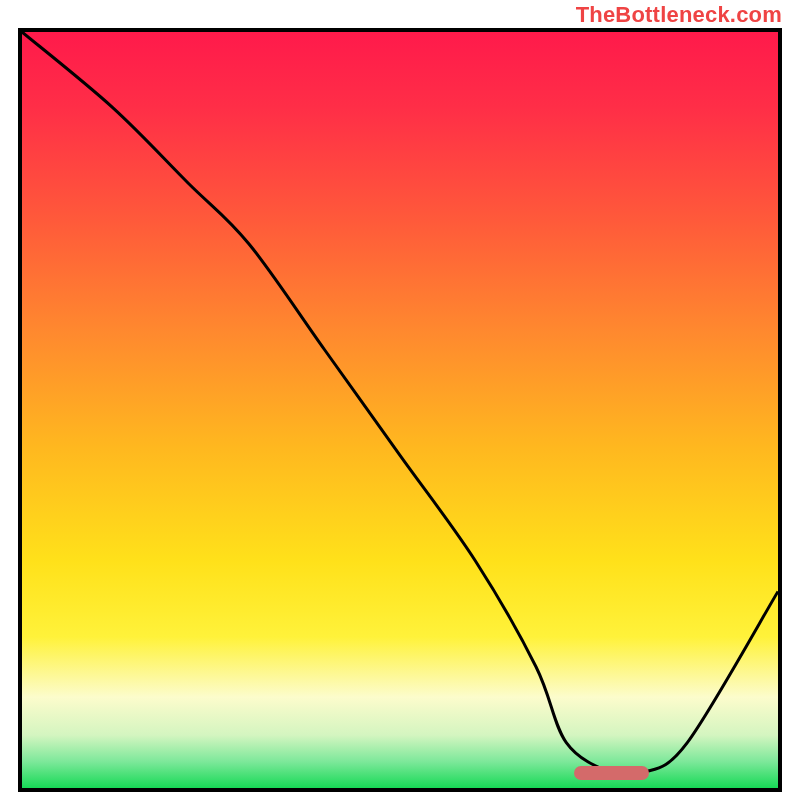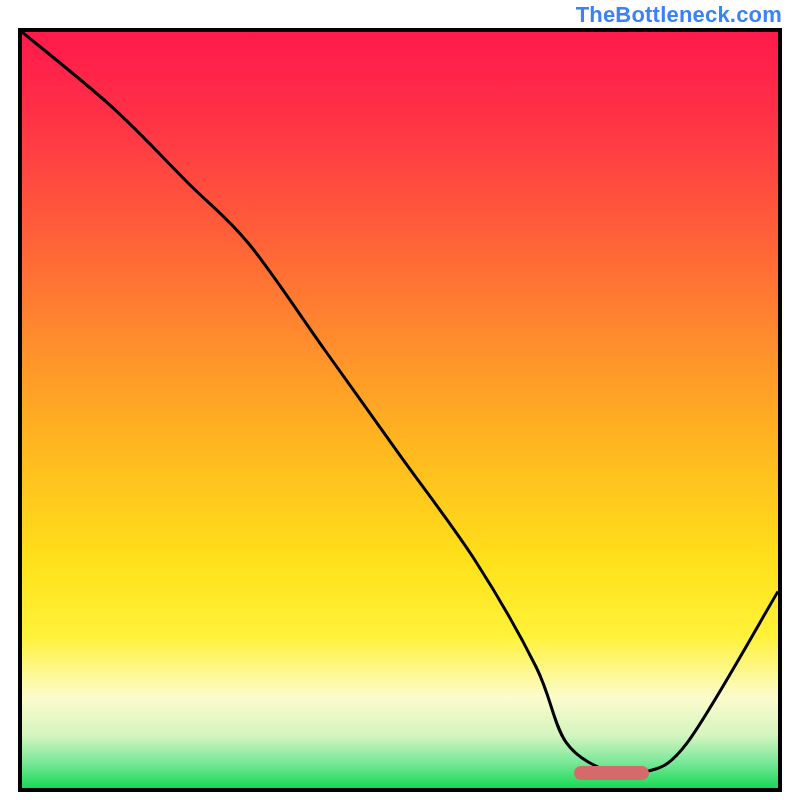--- a/index.html
+++ b/index.html
@@ -26,21 +26,21 @@
     top: 0;
     right: 0;
     bottom: 0;
   }
   .watermark {
     position: absolute;
     top: 2px;
     right: 18px;
     font-size: 22px;
     font-weight: 600;
-    color: #3b82f6;
+    color: #ef4444;
     letter-spacing: 0.2px;
   }
   svg.curve {
     position: absolute;
     left: 0;
     top: 0;
     width: 100%;
     height: 100%;
   }
   .marker {

